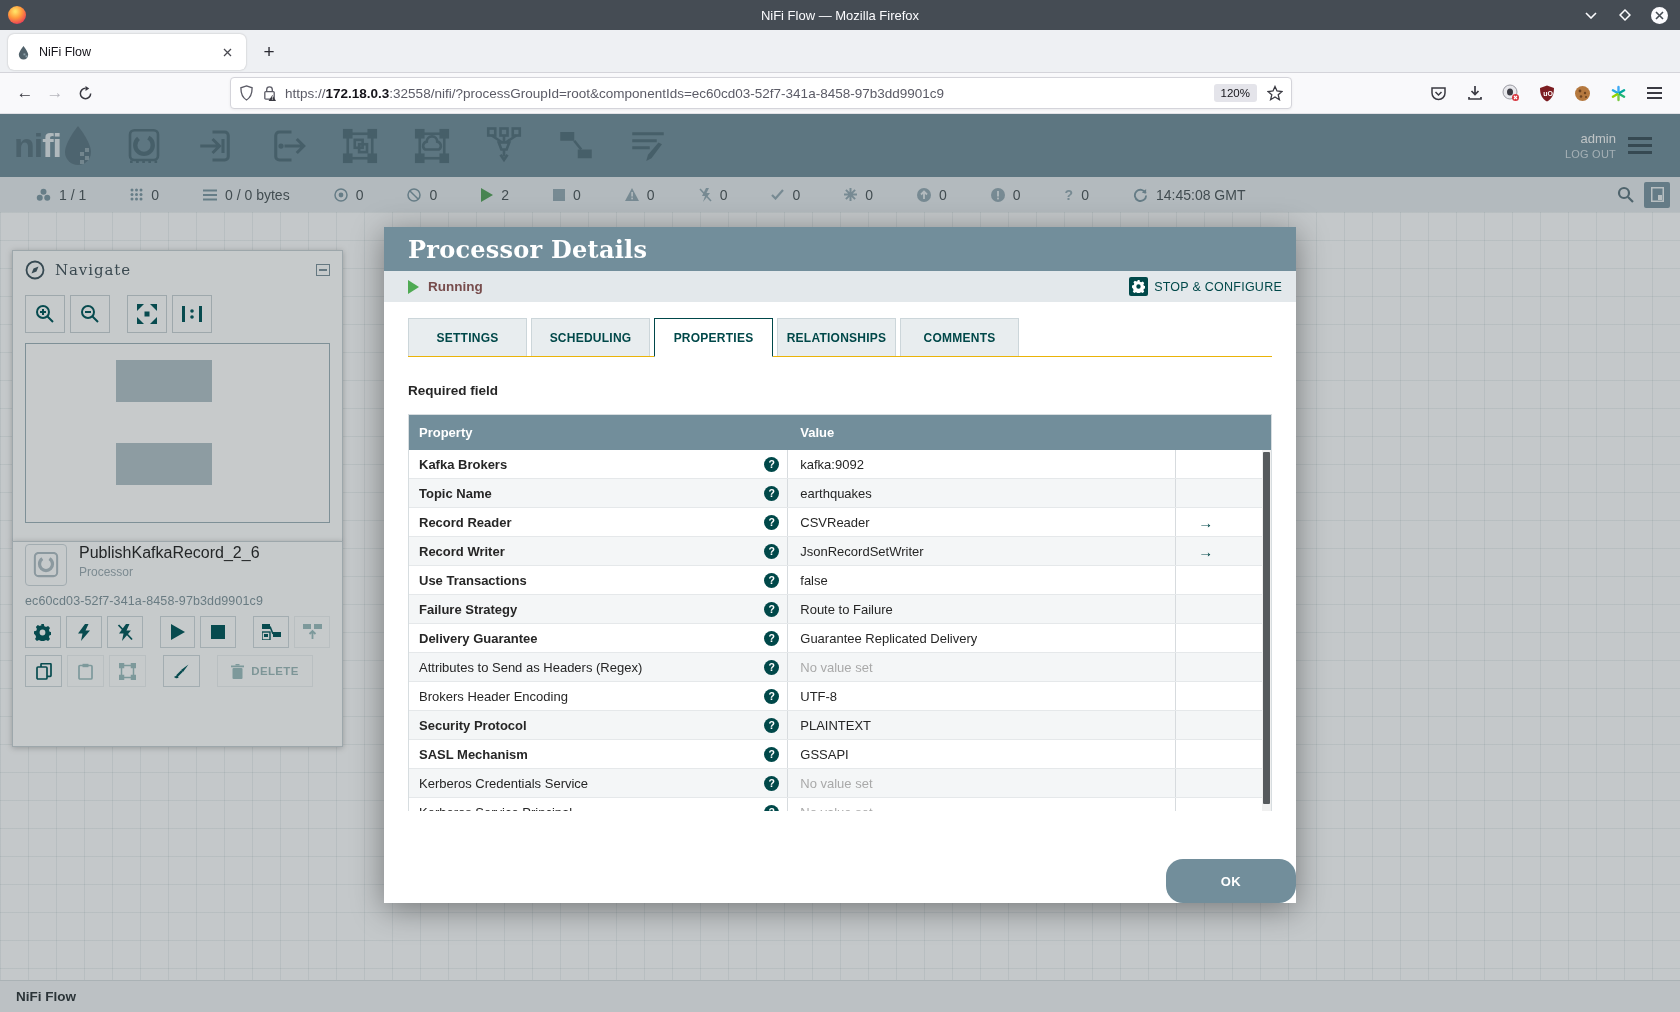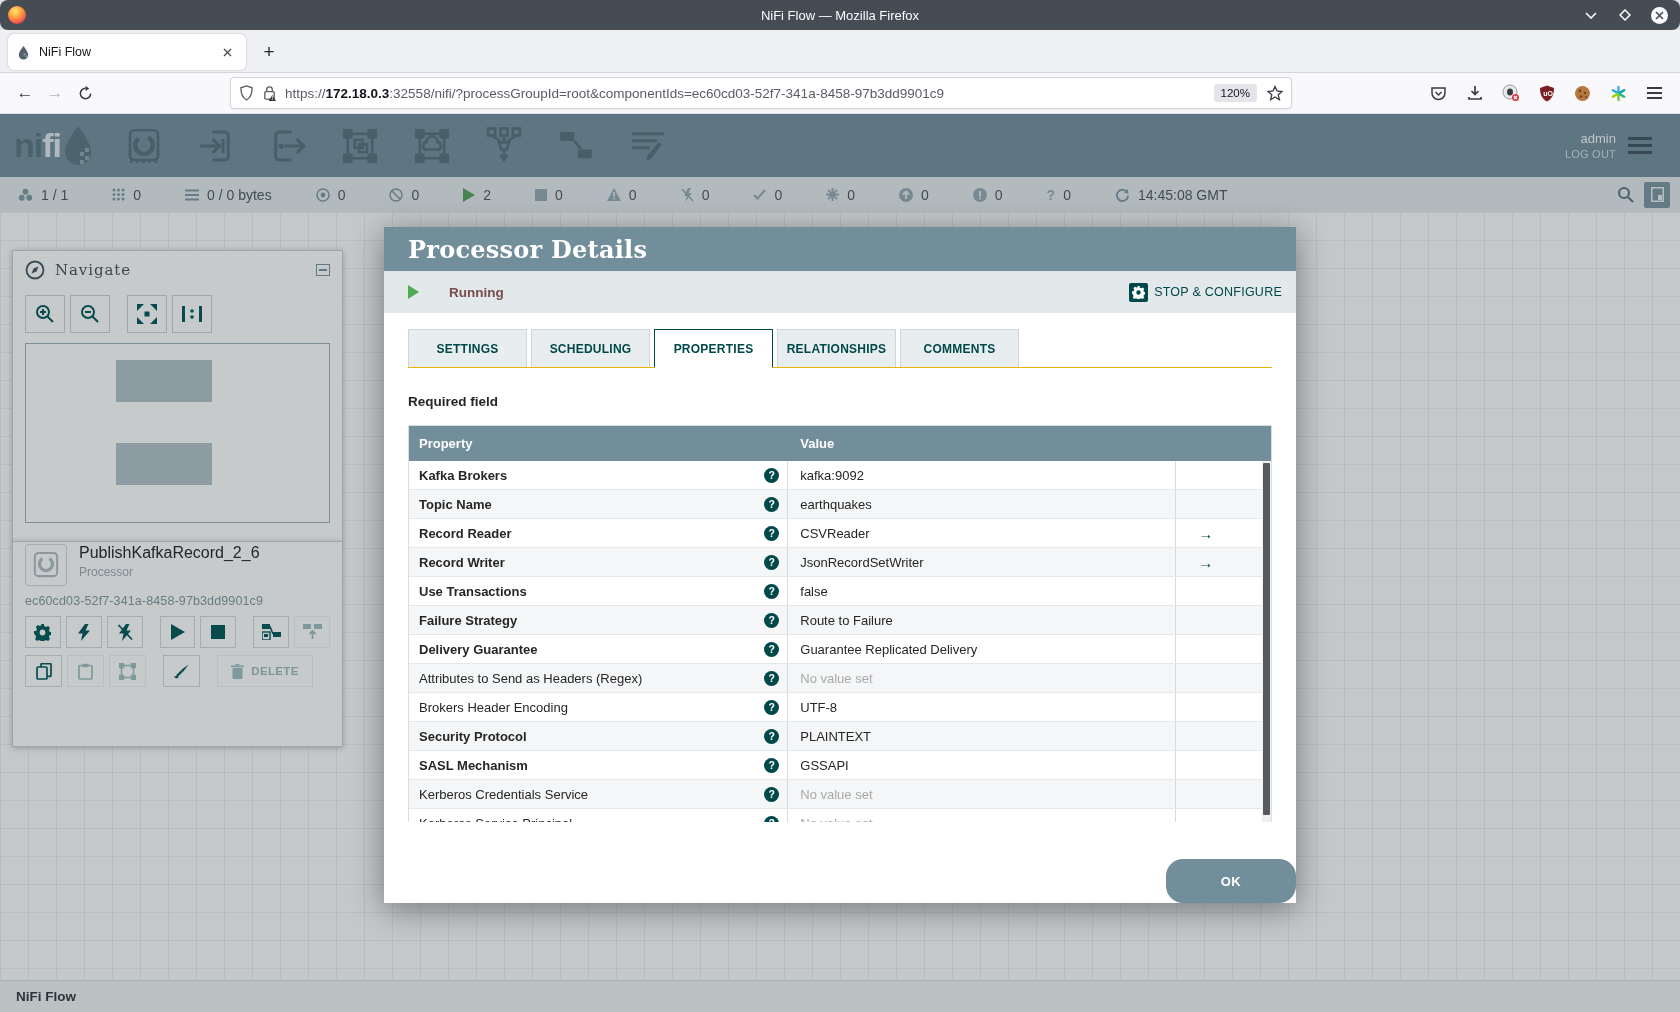--- a/index.html
+++ b/index.html
@@ -1,20 +1,20 @@
 <!DOCTYPE html>
 <html><head>
 <meta charset="utf-8">
 <style>
   * { margin:0; padding:0; box-sizing:border-box; }
   html,body { width:1680px; height:1012px; overflow:hidden; font-family:"Liberation Sans", sans-serif; background:#e0e0e0; }
   #app { position:relative; width:1680px; height:1012px; }
 
   
-  .titlebar { height:30px; background:#454c54; display:flex; align-items:center; position:relative;border-radius:8px; }
+  .titlebar { height:30px; background:#454c54; display:flex; align-items:center; position:relative; }
   .ff-logo { width:18px; height:18px; margin-left:8px; border-radius:50%;
     background:radial-gradient(circle at 35% 35%, #ffd567 10%, #ff9a3c 45%, #e albumin 0%, #e3586b 80%, #b5007f 100%); }
   .win-title { position:absolute; left:0; right:0; text-align:center; color:#fbfbfe; font-size:13px; pointer-events:none; }
   .win-controls { margin-left:auto; display:flex; align-items:center; gap:18px; padding-right:12px; z-index:2; }
   .wc { width:16px; height:16px; display:flex; align-items:center; justify-content:center; color:#fbfbfe; cursor:pointer; }
   .wc svg { display:block; }
   .wc.close { background:#fbfbfe; border-radius:50%; width:17px; height:17px; }
 
   .tabbar { height:43px; background:#eef0f3; display:flex; align-items:flex-end; padding-left:8px; border-bottom:1px solid #d4d4da; }
   .tab { width:238px; height:36px; background:#fff; border-radius:6px 6px 0 0; box-shadow:0 0 2px rgba(0,0,0,.25);
@@ -47,21 +47,21 @@
   .logo-ni { font-family:"Liberation Sans", sans-serif; font-weight:bold; font-size:34px; color:#5a7480; letter-spacing:-1px; }
   .logo-fi { font-family:"Liberation Sans", sans-serif; font-weight:bold; font-size:34px; color:#dfe7ea; letter-spacing:-1px; }
   .tool-ico { width:46px; height:46px; margin-right:26px; display:flex; align-items:center; justify-content:center; cursor:grab; }
   .nifi-head-right { margin-left:auto; display:flex; align-items:center; gap:12px; padding-right:28px; }
   .userbox { text-align:right; }
   .user-name { color:#f2f5f6; font-size:13px; }
   .logout { color:#cfdbe0; font-size:11px; margin-top:2px; letter-spacing:.02em; cursor:pointer; }
   .nifi-menu { display:flex; flex-direction:column; gap:4px; cursor:pointer; }
   .nifi-menu i { width:24px; height:3px; background:#3f545e; display:block; }
 
-  .nifi-status { height:35px; background:#e3e8eb; display:flex; align-items:center; padding:0 10px 0 18px; font-size:14px; color:#5f6b71; }
+  .nifi-status { height:35px; background:#e3e8eb; display:flex; align-items:center; padding:0 10px 0 36px; font-size:14px; color:#5f6b71; }
   .sitem { display:flex; align-items:center; gap:8px; margin-right:44px; white-space:nowrap; }
   .sitem .cnt { color:#4d575c; }
   .sicon { display:flex; align-items:center; justify-content:center; color:#7d97a3; font-size:13px; }
   .sicon.green { color:#56a15c; }
   .stime { display:flex; align-items:center; gap:8px; margin-right:0; }
   .status-right { margin-left:auto; display:flex; align-items:center; gap:10px; }
   .panel-btn { width:26px; height:26px; background:#7b95a2; border-radius:2px; display:flex; align-items:center; justify-content:center; }
 
   .canvas { height:768px; position:relative; background-color:#f9fafb;
     background-image:linear-gradient(rgba(114,142,155,.12) 1px, transparent 1px),
@@ -97,21 +97,21 @@
   .del-label { font-size:11.5px; font-weight:bold; color:#004849; letter-spacing:.03em; }
 
   .crumb { height:32px; background:#eef1f3; border-top:1px solid #d6dde0; display:flex; align-items:center; padding-left:16px;
            font-size:13.5px; font-weight:bold; color:#30383c; }
 
   
   .dialog { position:absolute; left:384px; top:227px; width:912px; height:676px; background:#fff; z-index:20;
             box-shadow:0 6px 30px rgba(0,0,0,.4); }
   .dlg-head { height:44px; background:#728e9b; display:flex; align-items:center; padding-left:24px; }
   .dlg-title { font-family:"DejaVu Serif", serif; font-weight:bold; font-size:24px; color:#ffffff; letter-spacing:.01em; }
-  .dlg-status { height:42px; background:#e3e8eb; display:flex; align-items:center; padding:0 14px 0 24px;gap:21px; }
+  .dlg-status { height:31px; background:#e3e8eb; display:flex; align-items:center; padding:0 14px 0 24px; }
   .run-tri { width:0; height:0; border-left:11px solid #4faa53; border-top:7px solid transparent; border-bottom:7px solid transparent; margin-right:9px; }
   .run-text { font-size:13.5px; font-weight:bold; color:#774c4c; }
   .stopcfg { margin-left:auto; display:flex; align-items:center; gap:6px; cursor:pointer; }
   .stopcfg-ico { width:19px; height:19px; background:#004849; border-radius:2px; display:flex; align-items:center; justify-content:center; }
   .stopcfg-label { font-size:12.5px; font-weight:normal; color:#004849; letter-spacing:.02em; }
 
   .dlg-body { padding:16px 24px 0; position:relative; }
   .tabs { display:flex; gap:4px; border-bottom:1px solid #eab308; }
   .tabbtn { width:119px; height:38px; background:#e8edef; border:1px solid #ccd6da; border-bottom:none;
             display:flex; align-items:center; justify-content:center; font-size:12px; font-weight:bold; color:#004849;

